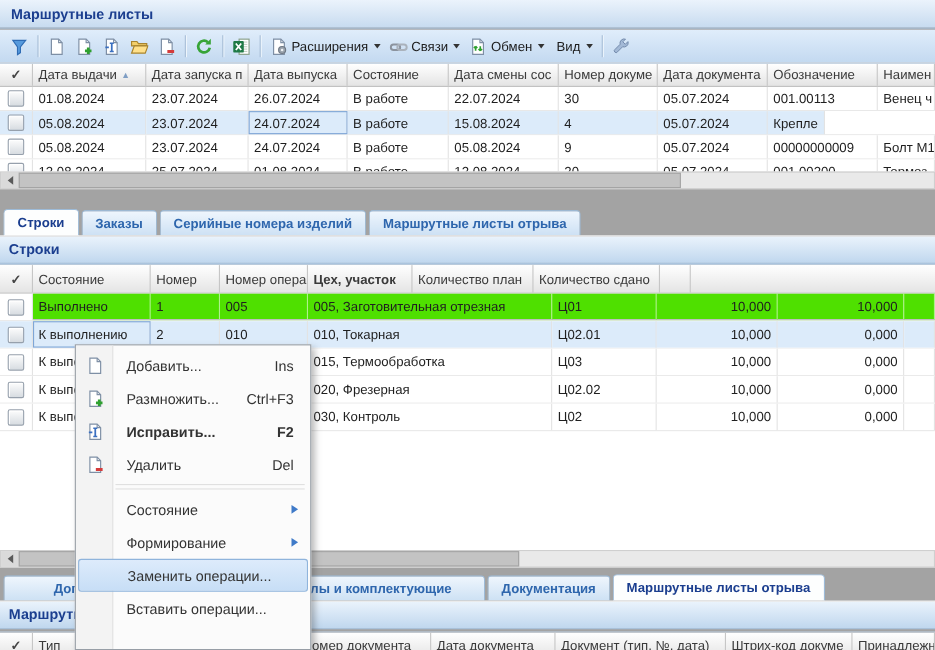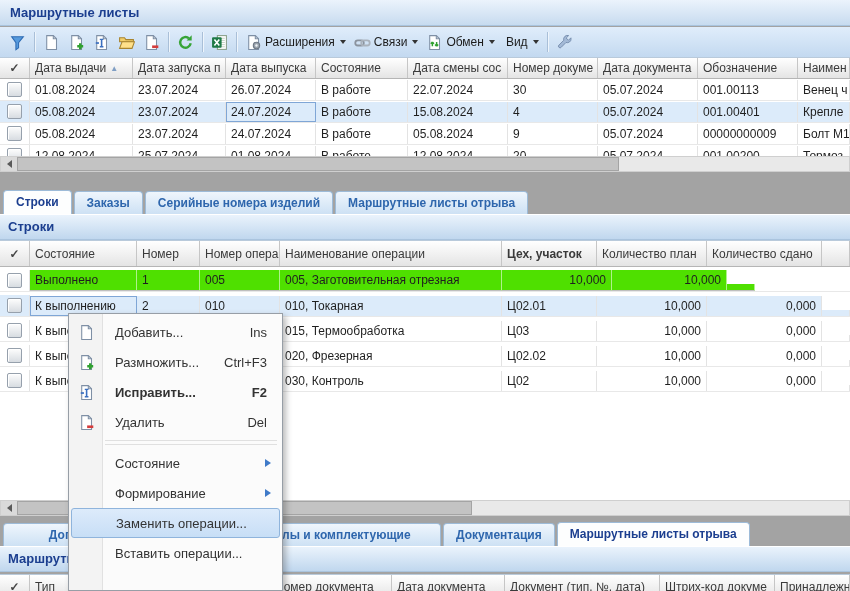--- a/index.html
+++ b/index.html
@@ -21,21 +21,21 @@
   .caret{width:0;height:0;border-left:3px solid transparent;border-right:3px solid transparent;border-top:4px solid #333;margin-left:1px;}
   .ic{display:inline-flex;width:17px;height:17px;}
 
   
   .grid{background:#fff;overflow:hidden;border-top:1px solid #b9cadb;box-sizing:border-box;}
   .g-header{display:flex;background:linear-gradient(#ffffff,#e4e4e4);border-bottom:1px solid #b5b5b5;box-sizing:border-box;}
   .g-hcell{border-right:1px solid #c6c6c6;padding:3px 5px;color:#3a3a3a;white-space:nowrap;overflow:hidden;
            box-sizing:border-box;display:flex;align-items:center;}
   .g-hcell.checkcol{justify-content:center;font-weight:bold;color:#444;}
   .sort{font-size:8px;color:#7f9ec4;margin-left:4px;}
-  .g-row{display:flex;border-bottom:1px solid #e8e8e8;box-sizing:border-box;background:#fff;align-items:flex-end;}
+  .g-row{display:flex;border-bottom:1px solid #e8e8e8;box-sizing:border-box;background:#fff;}
   .g-cell{border-right:1px solid #e3e3e3;padding:3px 5px;white-space:nowrap;overflow:hidden;box-sizing:border-box;
           display:flex;align-items:center;}
   .g-cell.checkcol{justify-content:center;}
   .g-cell.num{justify-content:flex-end;}
   .g-row.sel .g-cell{background:var(--sel);}
   .g-cell.done{background:var(--done);border-right:1px solid rgba(255,255,255,.55);border-bottom:1px solid #bfbfbf;}
   .g-cell.fc{background:var(--focus);outline:1px solid #7fa6d6;outline-offset:-1px;}
   .cb{width:13px;height:13px;background:linear-gradient(#fdfdfd,#d7dce1);border:1px solid #96a0ac;border-radius:2px;
       box-shadow:inset 1px 1px 0 #fff;display:inline-block;}
 
@@ -268,21 +268,20 @@
         <div class="g-cell checkcol" style="width: 30px;">
           <span class="cb"></span>
         </div>
         <div class="g-cell" style="width: 103px;">05.08.2024</div>
         <div class="g-cell" style="width: 93px;">23.07.2024</div>
         <div class="g-cell fc" style="width: 90px;">24.07.2024</div>
         <div class="g-cell" style="width: 92px;">В работе</div>
         <div class="g-cell" style="width: 100px;">15.08.2024</div>
         <div class="g-cell" style="width: 90px;">4</div>
         <div class="g-cell" style="width: 100px;">05.07.2024</div>
-        <div class="g-cell" style="width: 100px;">001.00401</div>
         <div class="g-cell" style="width: 52px;">Крепле</div>
       </div>
       <div class="g-row" style="height: 22px;">
         <div class="g-cell checkcol" style="width: 30px;">
           <span class="cb"></span>
         </div>
         <div class="g-cell" style="width: 103px;">05.08.2024</div>
         <div class="g-cell" style="width: 93px;">23.07.2024</div>
         <div class="g-cell" style="width: 90px;">24.07.2024</div>
         <div class="g-cell" style="width: 92px;">В работе</div>
@@ -333,23 +332,20 @@
         </div>
         <div class="g-hcell" style="width: 107px;">
           <span>Состояние</span>
         </div>
         <div class="g-hcell" style="width: 63px;">
           <span>Номер</span>
         </div>
         <div class="g-hcell" style="width: 80px;">
           <span>Номер опера</span>
         </div>
-        <div class="g-hcell" style="width: 222px;">
-          <span>Наименование операции</span>
-        </div>
         <div class="g-hcell" style="width: 95px; font-weight: bold;">
           <span>Цех, участок</span>
         </div>
         <div class="g-hcell" style="width: 110px;">
           <span>Количество план</span>
         </div>
         <div class="g-hcell" style="width: 115px;">
           <span>Количество сдано</span>
         </div>
         <div class="g-hcell" style="width: 28px;">
@@ -357,20 +353,21 @@
         </div>
       </div>
       <div class="g-row" style="height: 25px;">
         <div class="g-cell checkcol" style="width: 30px;">
           <span class="cb"></span>
         </div>
         <div class="g-cell done" style="width: 107px;">Выполнено</div>
         <div class="g-cell done" style="width: 63px;">1</div>
         <div class="g-cell done" style="width: 80px;">005</div>
         <div class="g-cell done" style="width: 222px;">005, Заготовительная отрезная</div>
+        <div class="g-cell done" style="width: 95px;">Ц01</div>
         <div class="g-cell num done" style="width: 110px;">10,000</div>
         <div class="g-cell num done" style="width: 115px;">10,000</div>
         <div class="g-cell done" style="width: 28px;"></div>
       </div>
       <div class="g-row sel" style="height: 25px;">
         <div class="g-cell checkcol" style="width: 30px;">
           <span class="cb"></span>
         </div>
         <div class="g-cell fc" style="width: 107px;">К выполнению</div>
         <div class="g-cell" style="width: 63px;">2</div>

